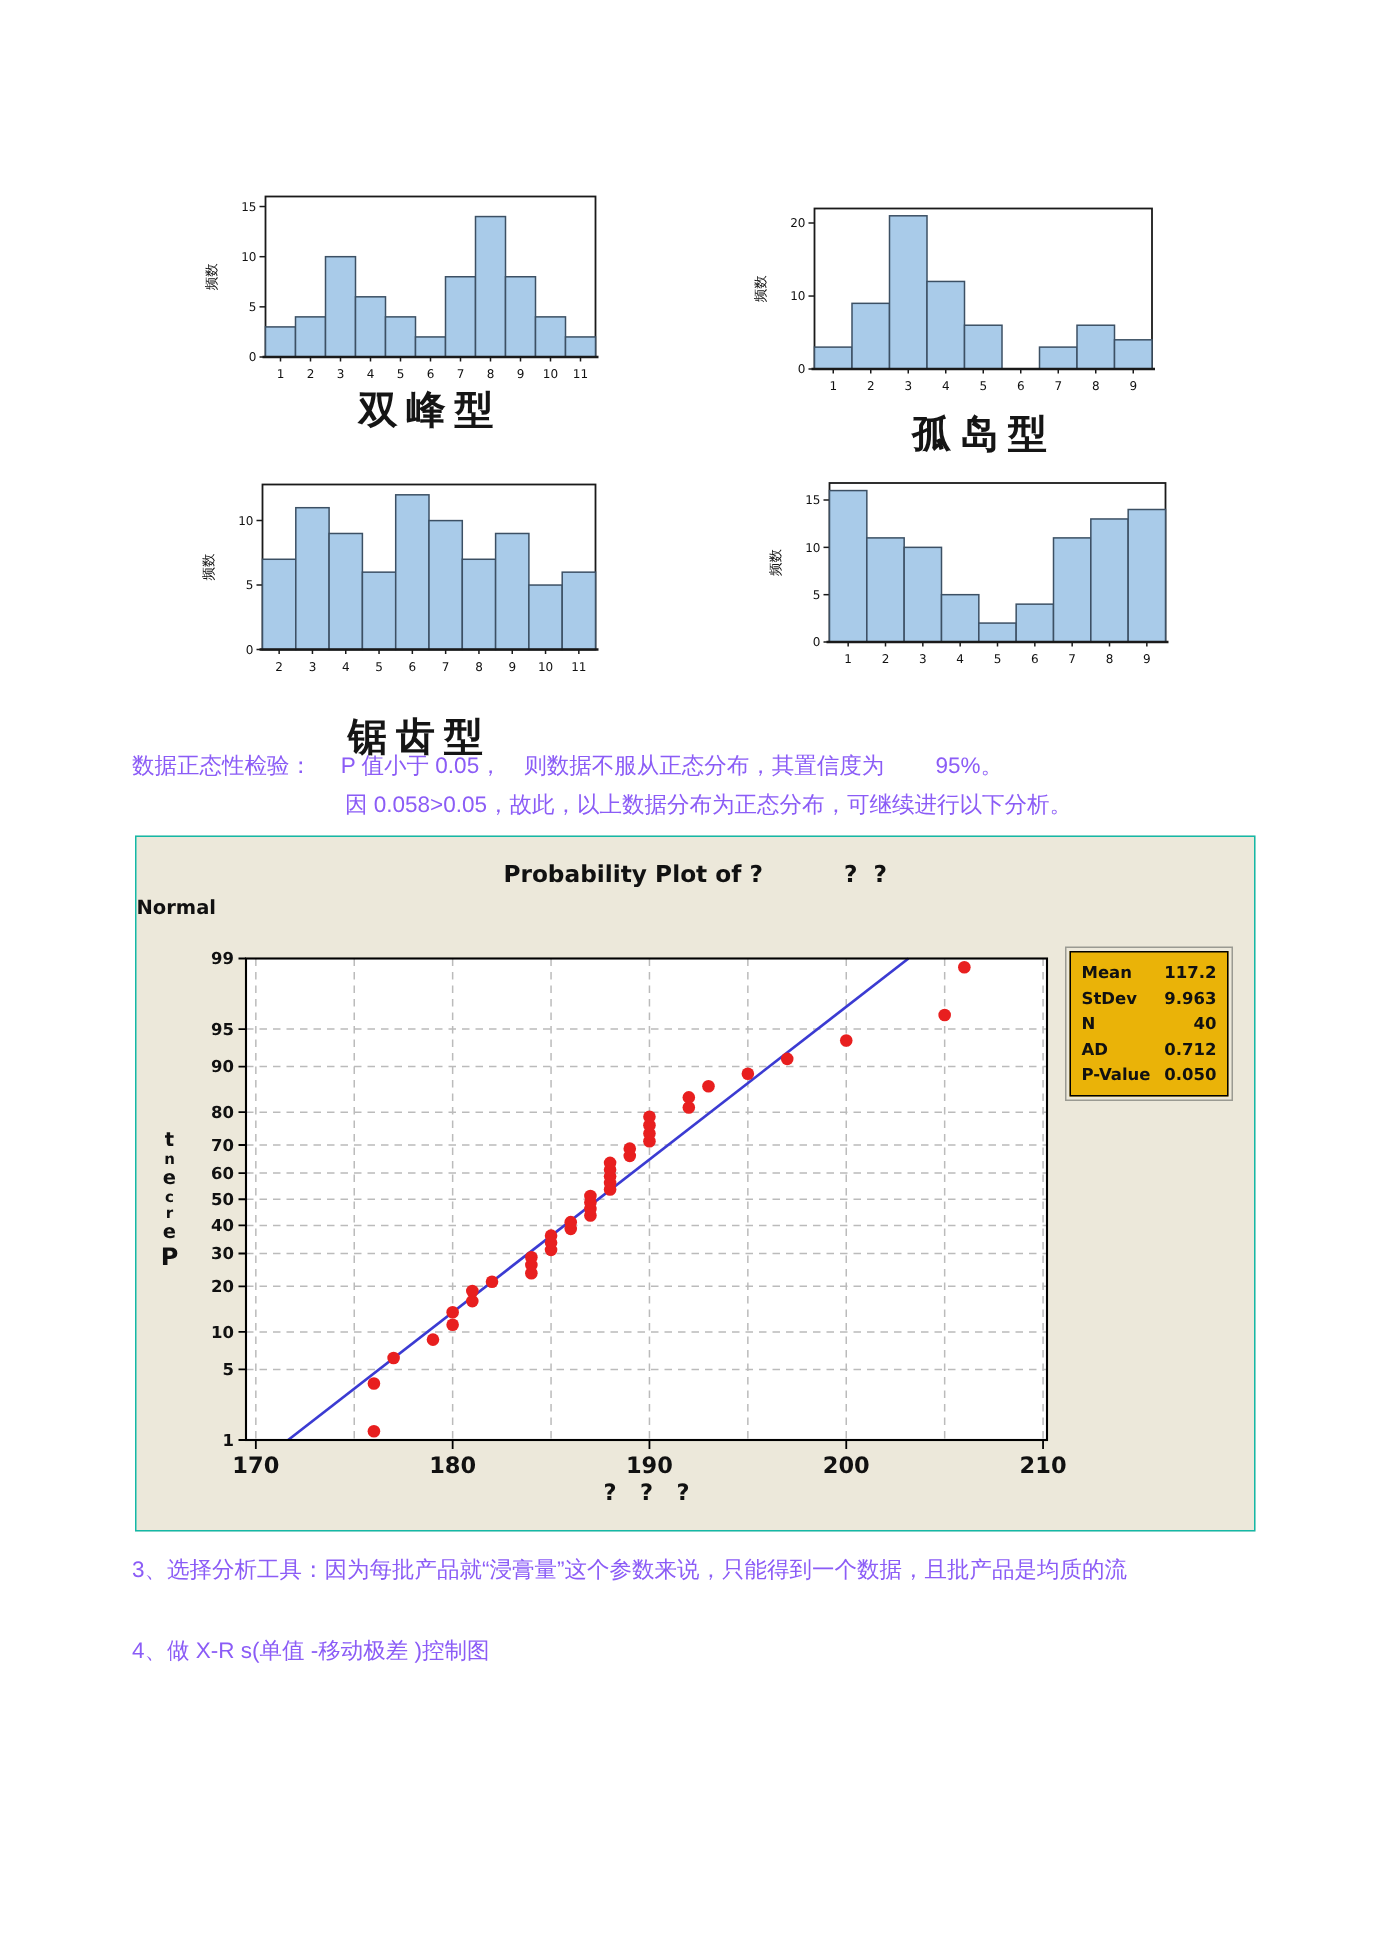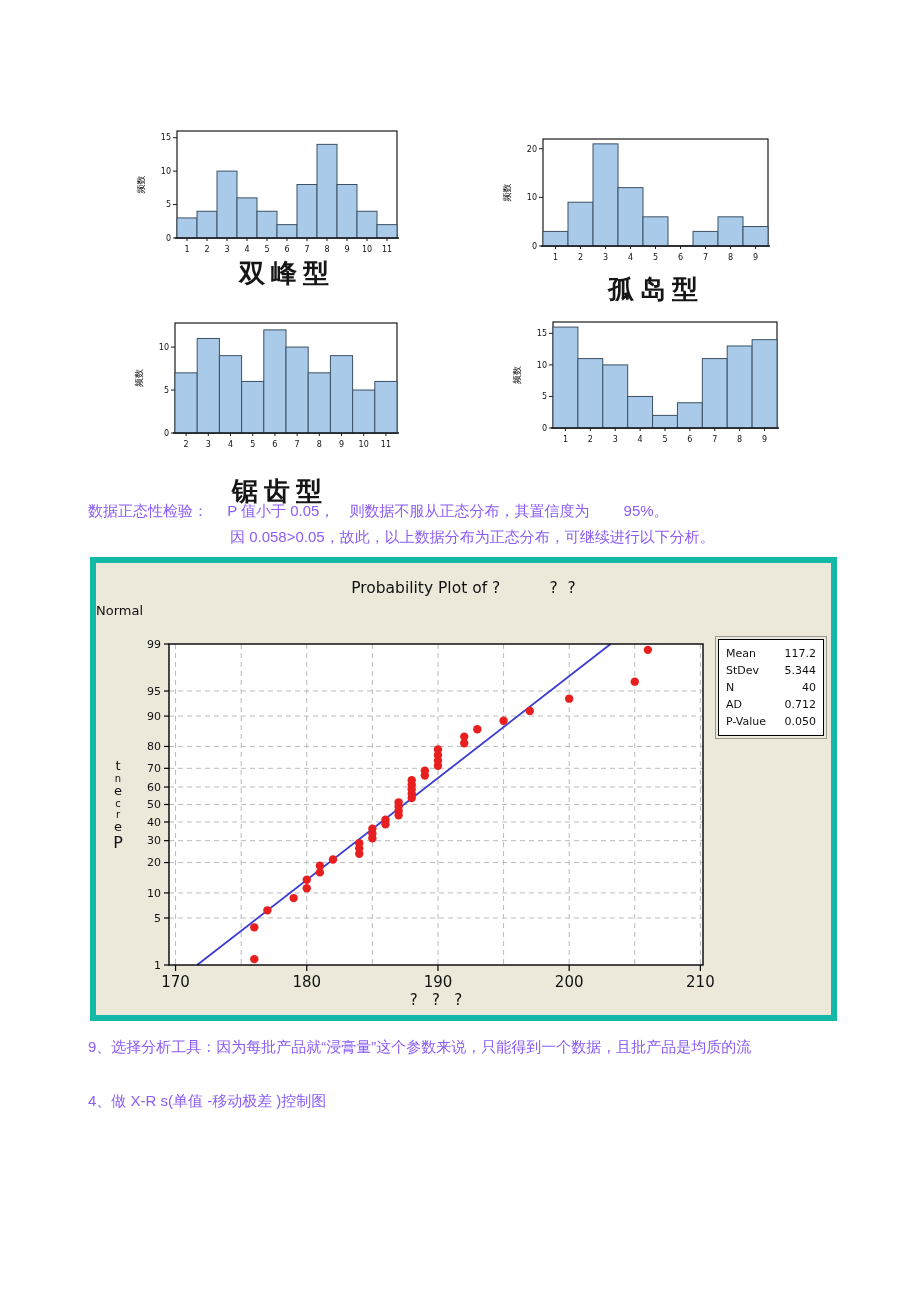--- a/index.html
+++ b/index.html
@@ -12,42 +12,42 @@
   .hist-caption{
     position:absolute;width:200px;text-align:center;
     font-family:"DejaVu Serif",serif;font-weight:bold;
     font-size:26px;letter-spacing:6px;color:#151515;
   }
   .bodytext{
     position:absolute;font-size:15px;line-height:20px;white-space:pre;color:#8b5cf6;
   }
   .figure{
     position:absolute;left:90px;top:557px;width:747px;height:464px;
-    background:#ece8da;border:6px solid #14b8a6;box-sizing:border-box;
+    background:#ece8da;border:1px solid #14b8a6;box-sizing:border-box;font-weight:bold;
   }
   .fig-title{
     position:absolute;left:0;top:16px;width:100%;text-align:center;
     font-family:"DejaVu Sans",sans-serif;font-size:15.5px;color:#111;white-space:pre;
   }
   .fig-subtitle{
     position:absolute;left:0;top:40px;width:100%;
     font-family:"DejaVu Sans",sans-serif;font-size:13px;color:#111;
   }
   .fig-xlabel{
     position:absolute;left:73px;top:428px;width:534px;text-align:center;
     font-family:"DejaVu Sans",sans-serif;font-size:15px;color:#111;white-space:pre;
   }
   .fig-ylabel{
     position:absolute;left:12px;top:196px;width:20px;text-align:center;
     font-family:"DejaVu Sans",sans-serif;color:#111;
   }
   .fig-ylabel div{line-height:12px;}
   .stats-box{
     position:absolute;left:622px;top:76px;width:106px;
-    background:#ffffff;border:1.5px solid #000;box-sizing:border-box;
+    background:#eab308;border:1.5px solid #000;box-sizing:border-box;
     box-shadow:0 0 0 2px #ece8da,0 0 0 3px #9a9a92;
     padding:5px 7px;font-family:"DejaVu Sans",sans-serif;font-size:11px;color:#111;
   }
   .stats-row{display:flex;justify-content:space-between;line-height:17px;}
   .pagenum{
     position:absolute;left:0;top:1202px;width:100%;text-align:center;
     font-size:16px;color:#141414;
   }
   svg{display:block;}
 </style>
@@ -352,33 +352,33 @@
         <text x="604.3759213759215" y="424" text-anchor="middle" font-size="15" fill="#111">210</text>
       </svg>
     <div class="fig-xlabel">?   ?   ?</div>
     <div class="stats-box" id="stats-box">
         <div class="stats-row">
           <span>Mean</span>
           <span>117.2</span>
         </div>
         <div class="stats-row">
           <span>StDev</span>
-          <span>5.344</span>
+          <span>9.963</span>
         </div>
         <div class="stats-row">
           <span>N</span>
           <span>40</span>
         </div>
         <div class="stats-row">
           <span>AD</span>
           <span>0.712</span>
         </div>
         <div class="stats-row">
           <span>P-Value</span>
           <span>0.050</span>
         </div>
       </div>
   </div>
 
-  <div class="bodytext" style="left:88px;top:1037px;">9、选择分析工具：因为每批产品就“浸膏量”这个参数来说，只能得到一个数据，且批产品是均质的流</div>
+  <div class="bodytext" style="left:88px;top:1037px;">3、选择分析工具：因为每批产品就“浸膏量”这个参数来说，只能得到一个数据，且批产品是均质的流</div>
   <div class="bodytext" style="left:88px;top:1091px;">4、做 X-R s(单值 -移动极差 )控制图</div>
 
 </div>
 
 </body></html>

